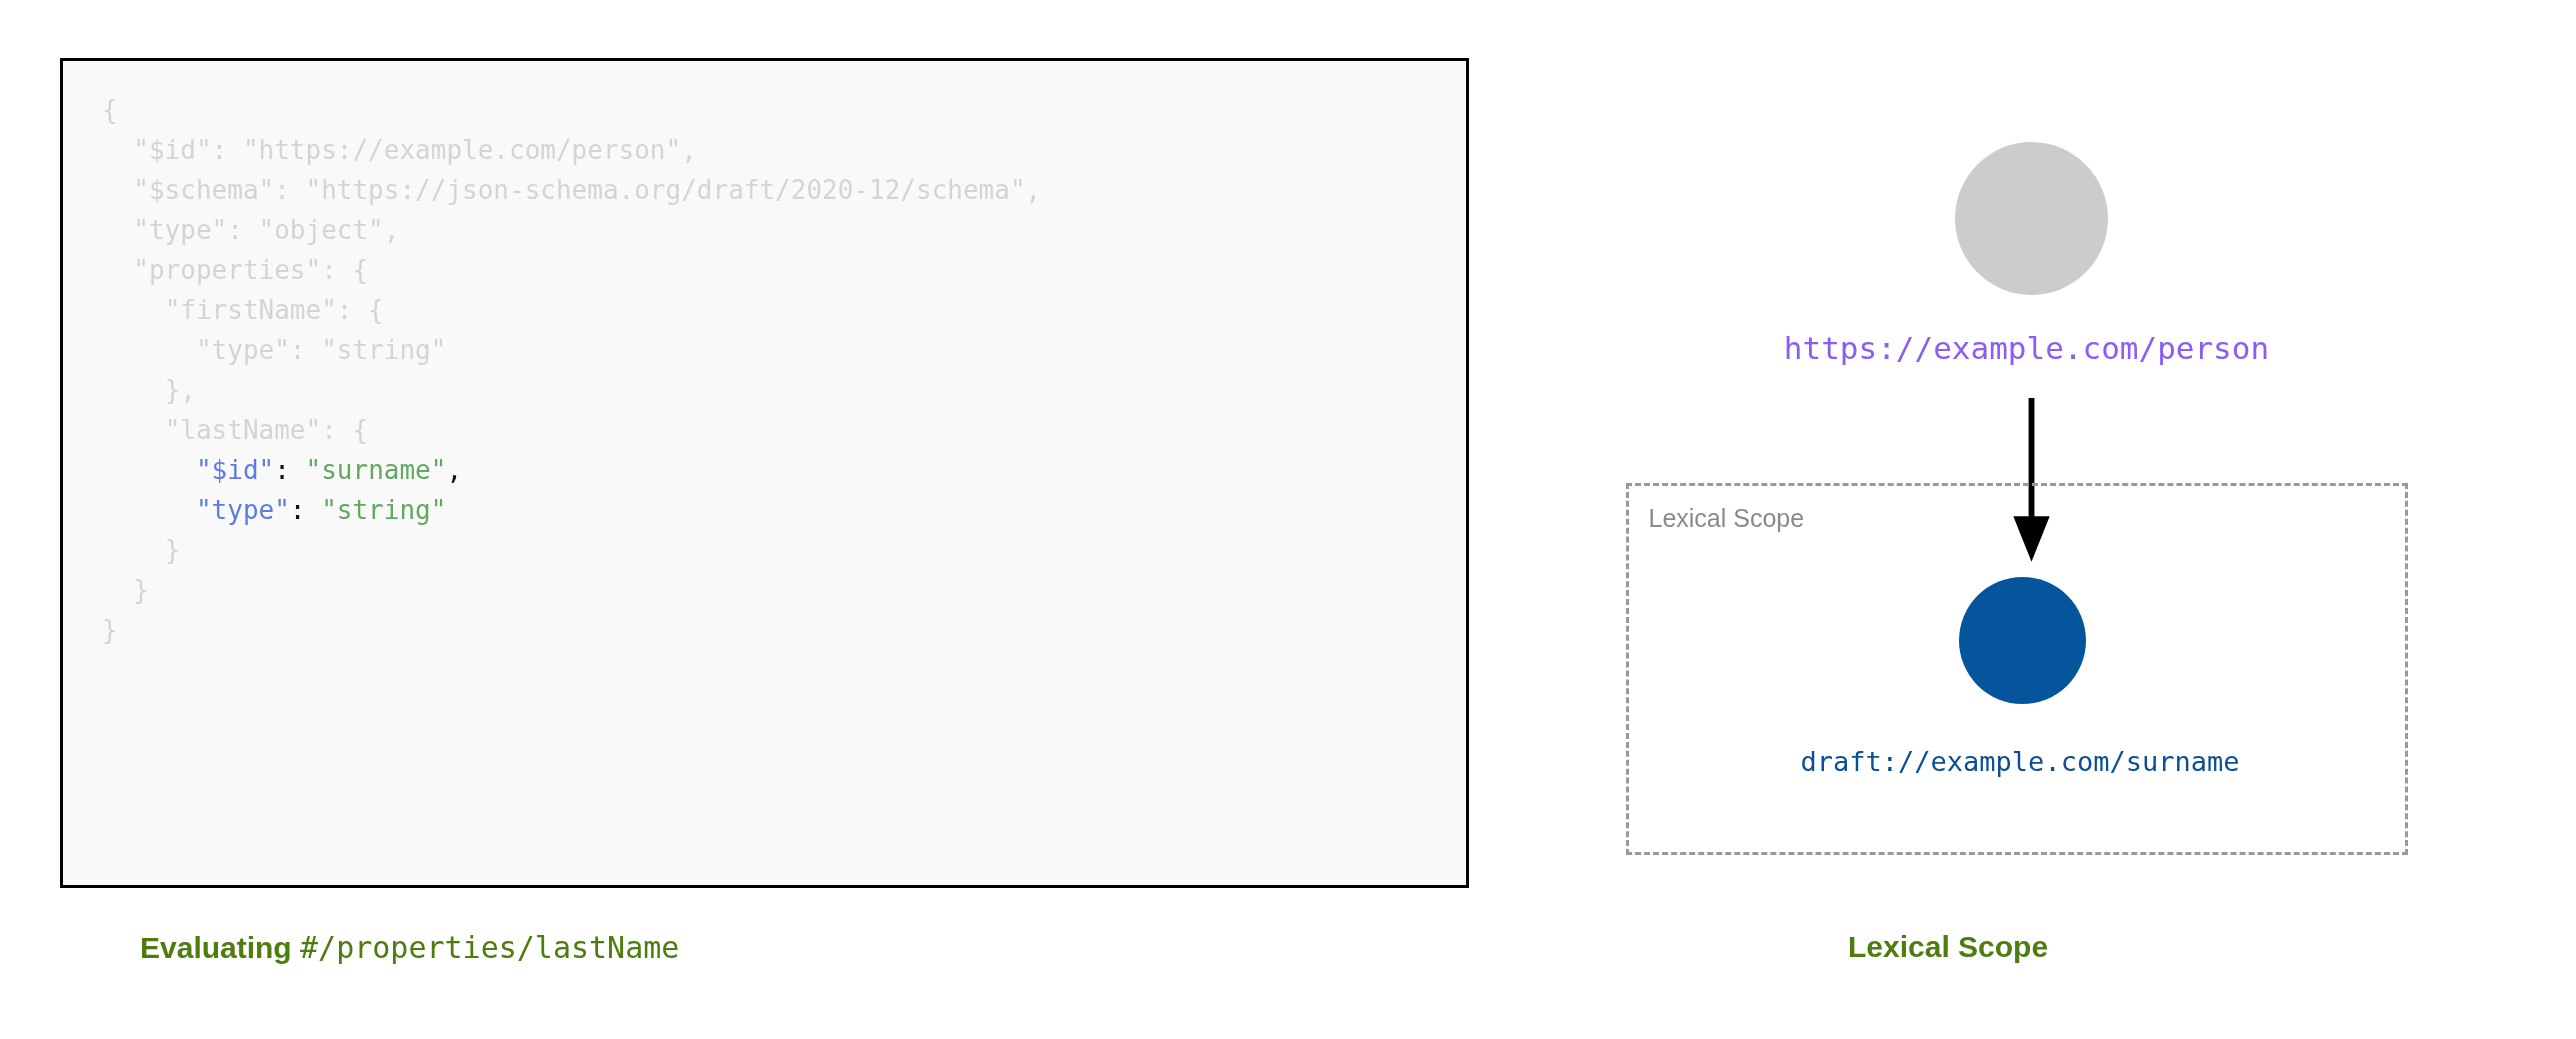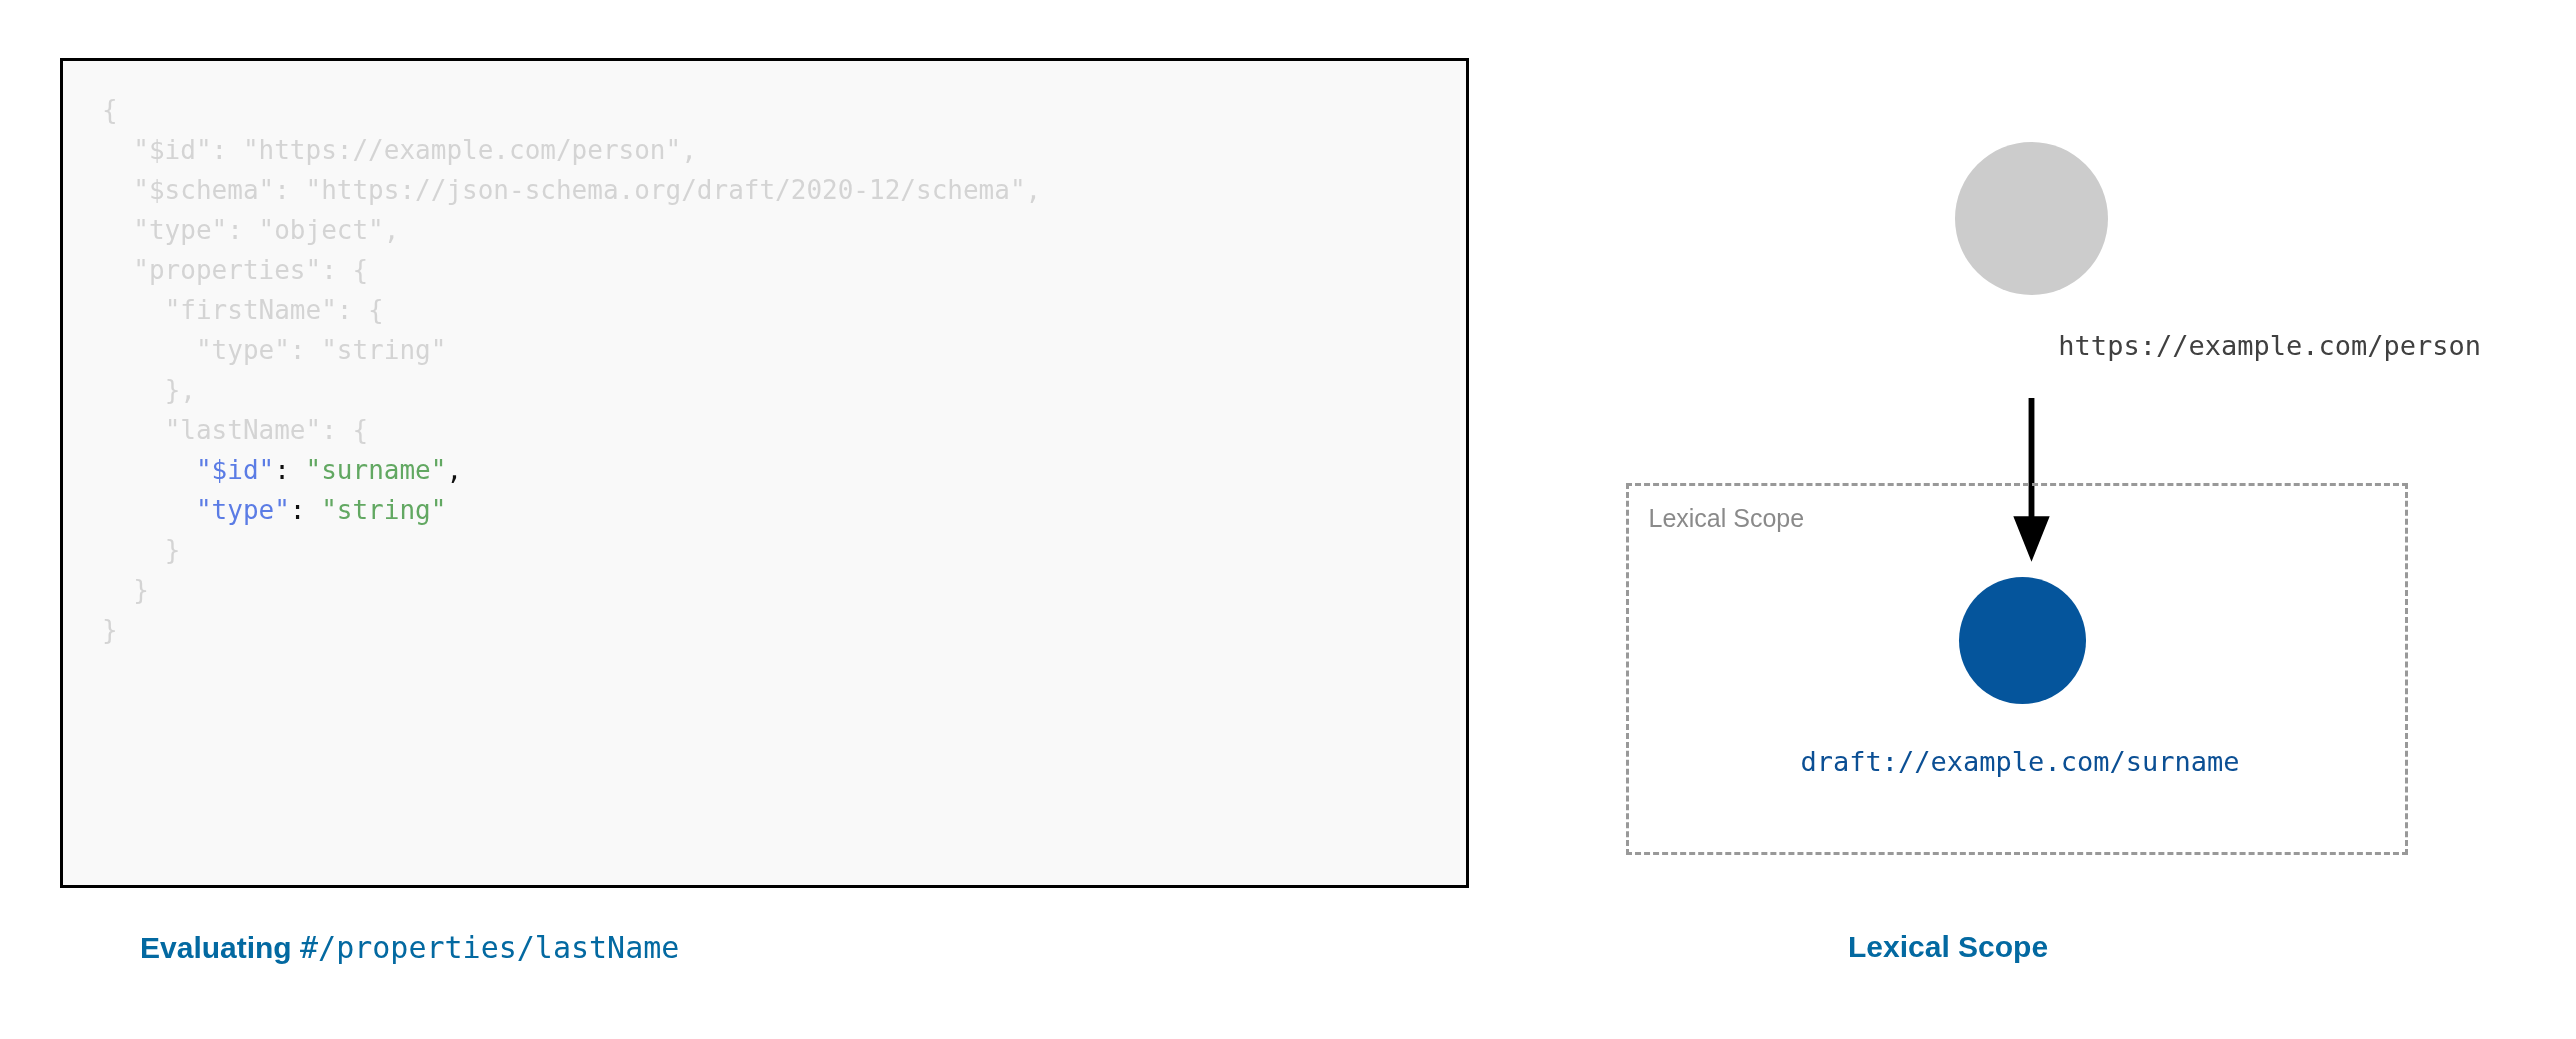--- a/index.html
+++ b/index.html
@@ -41,21 +41,21 @@
   .code-line { display: block; height: 40px; }
   .dim { color: #d4d4d4; }
   .tok-key   { color: #5b7ce5; }
   .tok-str   { color: #62a862; }
   .tok-punct { color: #111111; }
 
   
   .caption {
     position: absolute;
     font-size: 30px;
-    color: #0369a1;
+    color: #4d7c0f;
     white-space: nowrap;
   }
   #left-caption { left: 140px; top: 930px; }
   #right-caption { left: 1848px; top: 930px; }
   .cap-bold {
     font-family: "Liberation Sans", sans-serif;
     font-weight: bold;
   }
   .cap-mono {
     font-family: "DejaVu Sans Mono", "Liberation Mono", monospace;
@@ -79,24 +79,24 @@
     top: 103px;
     width: 153px;
     height: 153px;
     background: #cccccc;
   }
   #outer-node-label {
     position: absolute;
     left: 0;
     top: 291px;
     width: 909px;
-    text-align: right;
+    text-align: center;
     font-family: "DejaVu Sans Mono", "Liberation Mono", monospace;
-    font-size: 27px;
-    color: #404040;
+    font-size: 31px;
+    color: #8b5cf6;
     white-space: nowrap;
   }
 
   #scope-arrow {
     position: absolute;
     left: 436px;
     top: 359px;
     width: 47px;
     height: 169px;
   }

